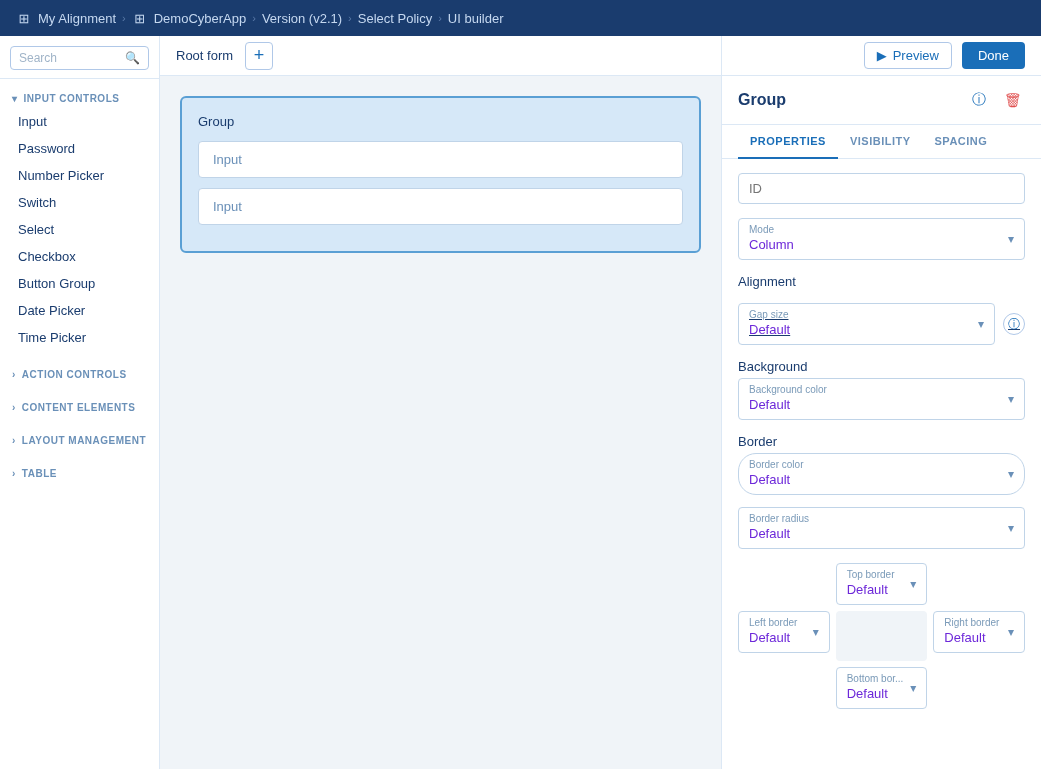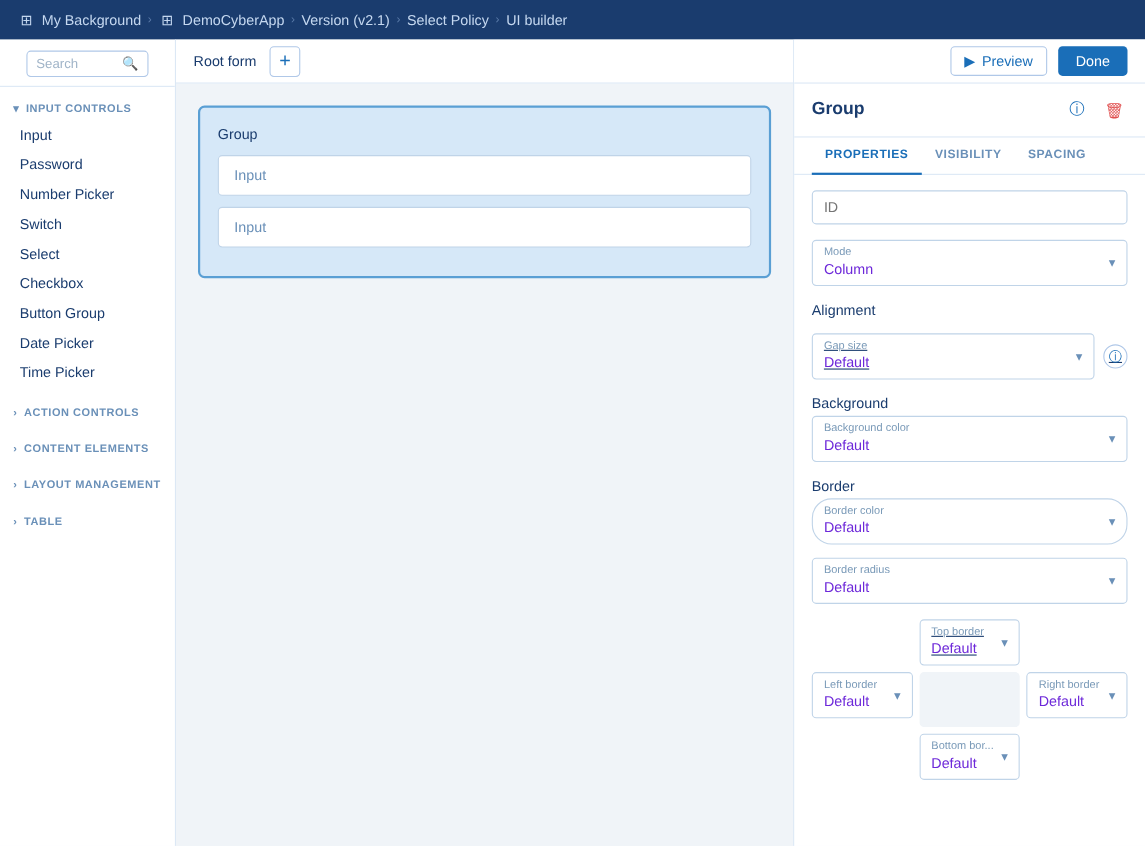--- a/index.html
+++ b/index.html
@@ -16,21 +16,21 @@
 
     
     .main-layout { display: flex; height: calc(769px - 36px); }
 
     
     .sidebar {
       width: 160px; background: #fff; border-right: 1px solid #dce8f5;
       overflow-y: auto; flex-shrink: 0;
     }
     .sidebar-search {
-      padding: 10px 24px 8px; border-bottom: 1px solid #dce8f5;
+      padding: 10px 10px 8px; border-bottom: 1px solid #dce8f5;
     }
     .search-wrap {
       display: flex; align-items: center; border: 1px solid #b0c8e8;
       border-radius: 4px; padding: 4px 8px; gap: 6px;
     }
     .search-wrap input {
       border: none; outline: none; font-size: 12px; width: 100%; color: #1a3c6e;
     }
     .search-wrap input::placeholder { color: #a0b4c8; }
     .search-icon { color: #6a90b8; font-size: 12px; }
@@ -151,21 +151,21 @@
       width: 320px; display: flex; flex-direction: column; background: #fff;
       border-left: 1px solid #dce8f5;
     }
   </style>
 </head>
 <body>
 
 <div class="topnav">
   <div class="topnav-item">
     <span class="topnav-icon">⊞</span>
-    <span>My Background</span>
+    <span>My Alignment</span>
   </div>
   <span class="topnav-sep">›</span>
   <div class="topnav-item">
     <span class="topnav-icon">⊞</span>
     <span>DemoCyberApp</span>
   </div>
   <span class="topnav-sep">›</span>
   <div class="topnav-item">
     <span>Version (v2.1)</span>
   </div>
@@ -323,21 +323,21 @@
             <div class="field-select-wrap">
               <div class="field-select-label">Border radius</div>
               <div class="field-select-value">Default</div>
               <span class="field-select-arrow">▾</span>
             </div>
           </div>
 
           <div class="field-group">
             <div style="display:grid; grid-template-columns:1fr 1fr 1fr; grid-template-rows:auto auto auto; gap:6px;">
 
-              <div style="grid-column:2; grid-row:1;text-decoration:underline;">
+              <div style="grid-column:2; grid-row:1;">
                 <div class="field-select-wrap">
                   <div class="field-select-label">Top border</div>
                   <div class="field-select-value">Default</div>
                   <span class="field-select-arrow">▾</span>
                 </div>
               </div>
 
               <div style="grid-column:1; grid-row:1;"></div>
 
               <div style="grid-column:3; grid-row:1;"></div>

